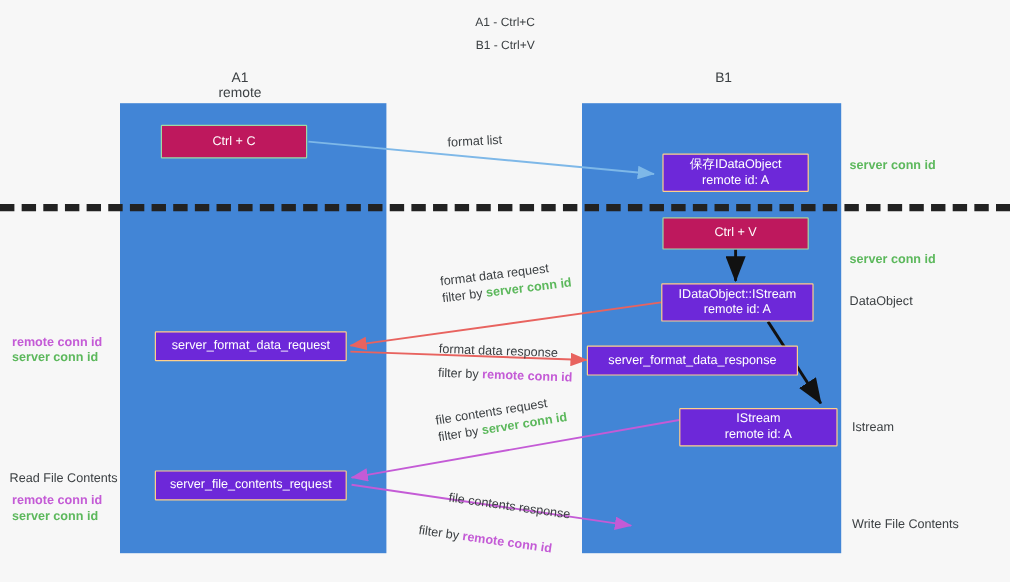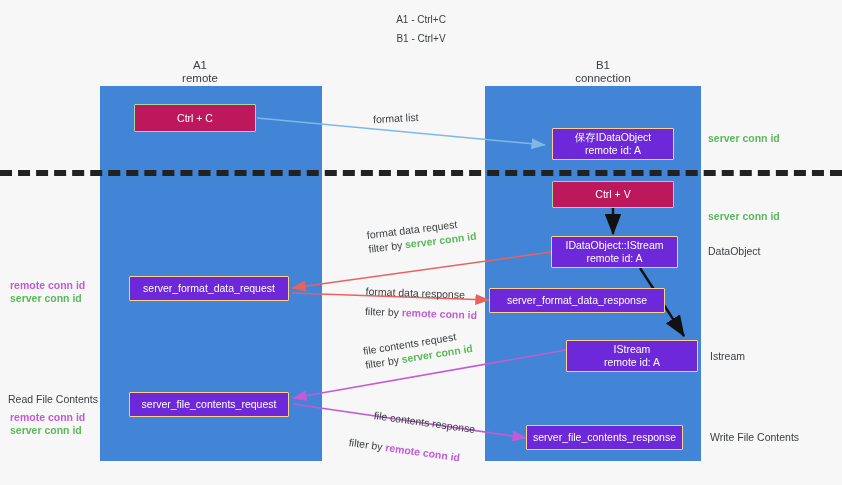--- a/index.html
+++ b/index.html
@@ -68,21 +68,20 @@
     <div>A1 - Ctrl+C</div>
     <div>B1 - Ctrl+V</div>
   </div>
 
   <div class="abs lane-head" style="left:125px;top:59px;width:150px;">
     <div>A1</div>
     <div>remote</div>
   </div>
   <div class="abs lane-head" style="left:528px;top:59px;width:150px;">
     <div>B1</div>
-    <div>connection</div>
   </div>
 
   <div class="abs lane" style="left:100px;top:86px;width:222px;height:375px;"></div>
   <div class="abs lane" style="left:485px;top:86px;width:216px;height:375px;"></div>
 
   <svg class="overlay">
     <defs>
       <marker id="ah-blue" markerWidth="9" markerHeight="7" refX="8.5" refY="3.5" orient="auto">
         <polygon points="0 0, 9 3.5, 0 7" fill="#7eb8e8"></polygon>
       </marker>
@@ -140,23 +139,20 @@
 
   <div class="abs node orange" style="left:489px;top:288px;width:176px;height:25px;">
     <div>server_format_data_response</div>
   </div>
 
   <div class="abs node orange" style="left:566px;top:340px;width:132px;height:32px;">
     <div>IStream</div>
     <div class="l2">remote id: A</div>
   </div>
 
-  <div class="abs node orange" style="left:526px;top:425px;width:157px;height:25px;">
-    <div>server_file_contents_response</div>
-  </div>
 
   <div class="abs divider"></div>
 
   <div class="abs elabel" style="left:373px;top:111px;transform:rotate(-3deg);">format list</div>
 
   <div class="abs" style="left:366px;top:228px;transform:rotate(-7deg);transform-origin:left top;">
     <div class="elabel">format data request</div>
     <div class="elabel">
       <span>filter by </span><span class="green-txt">server conn id</span>
     </div>

